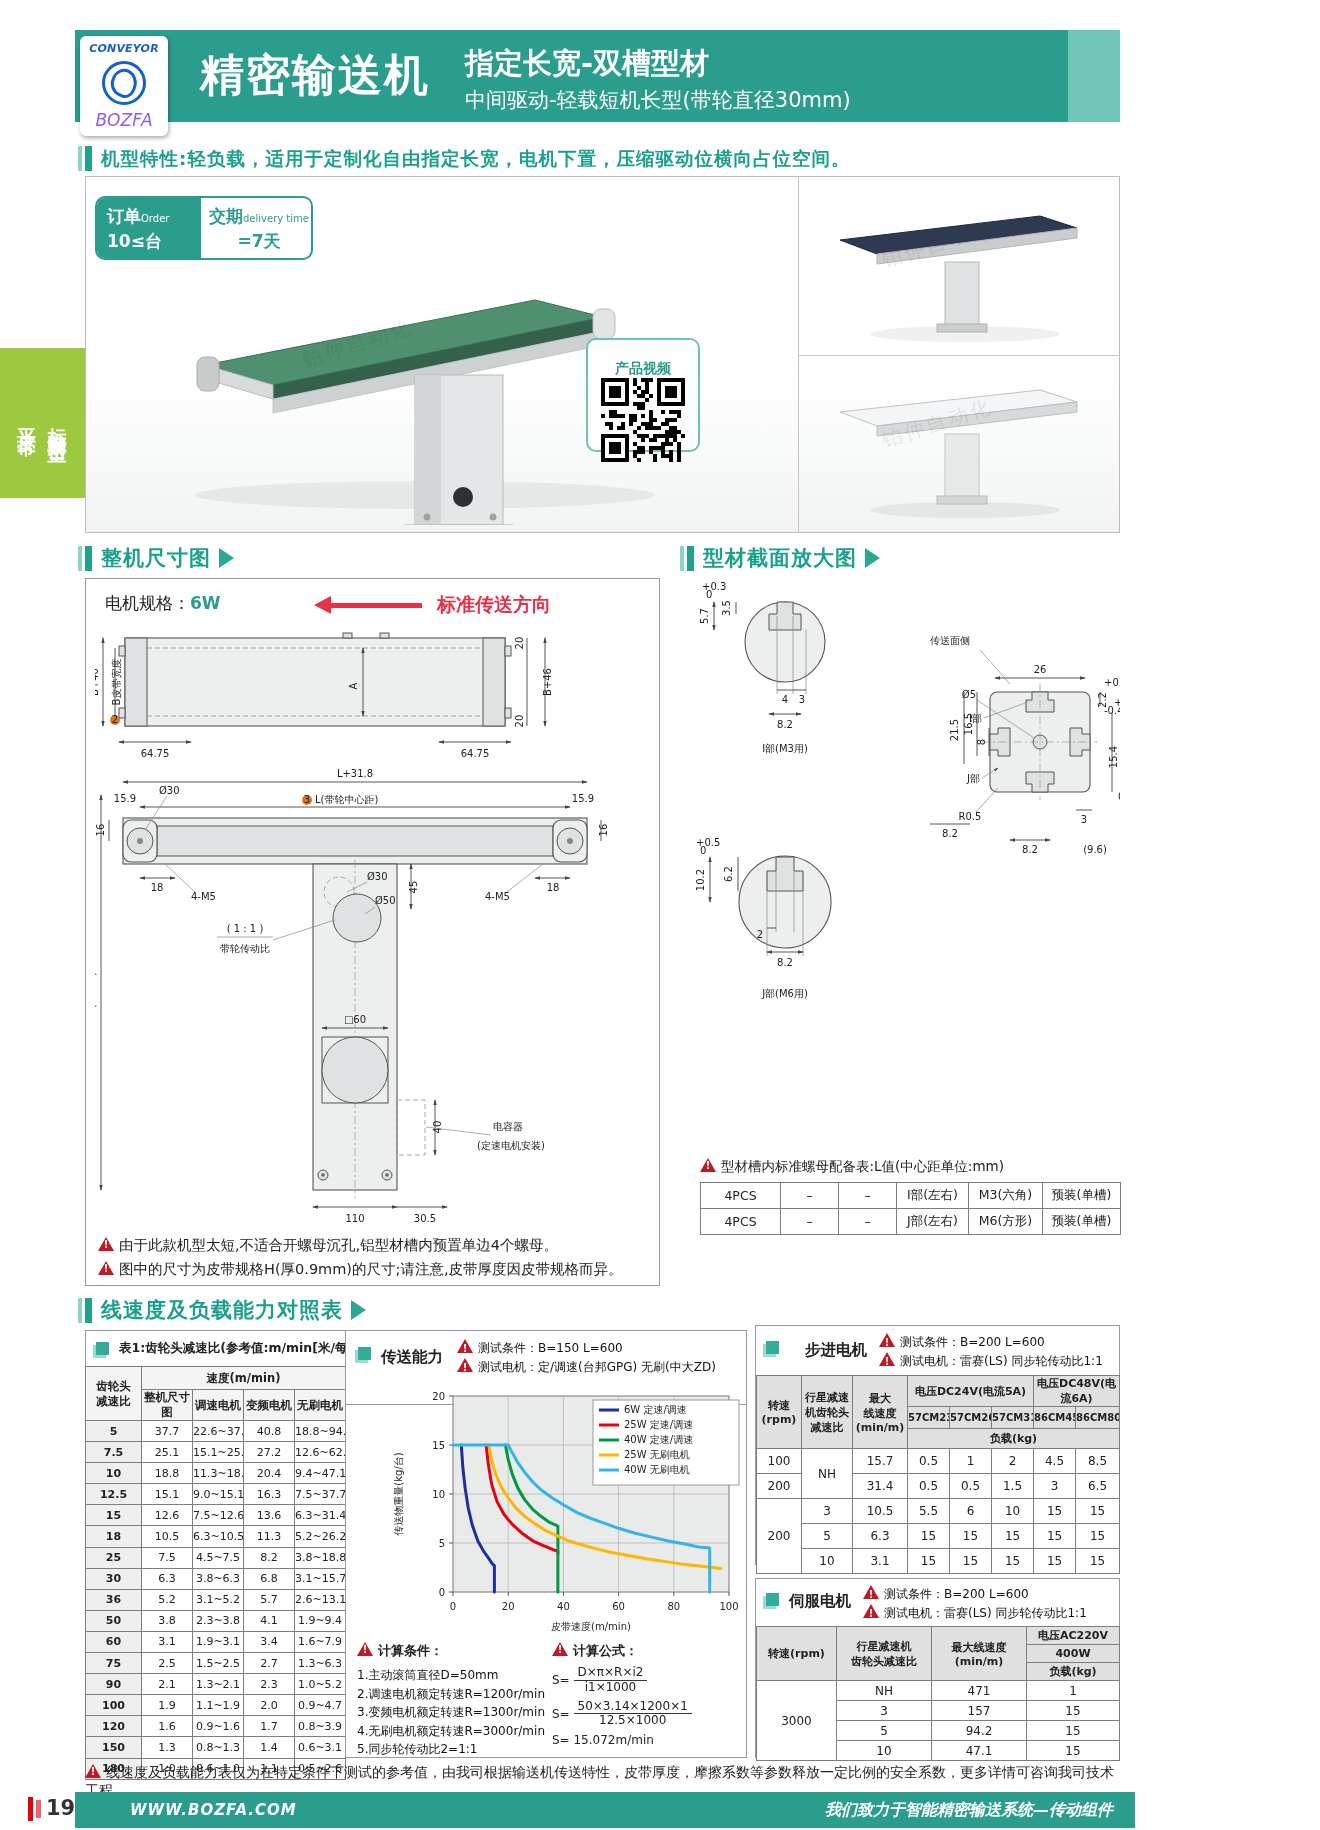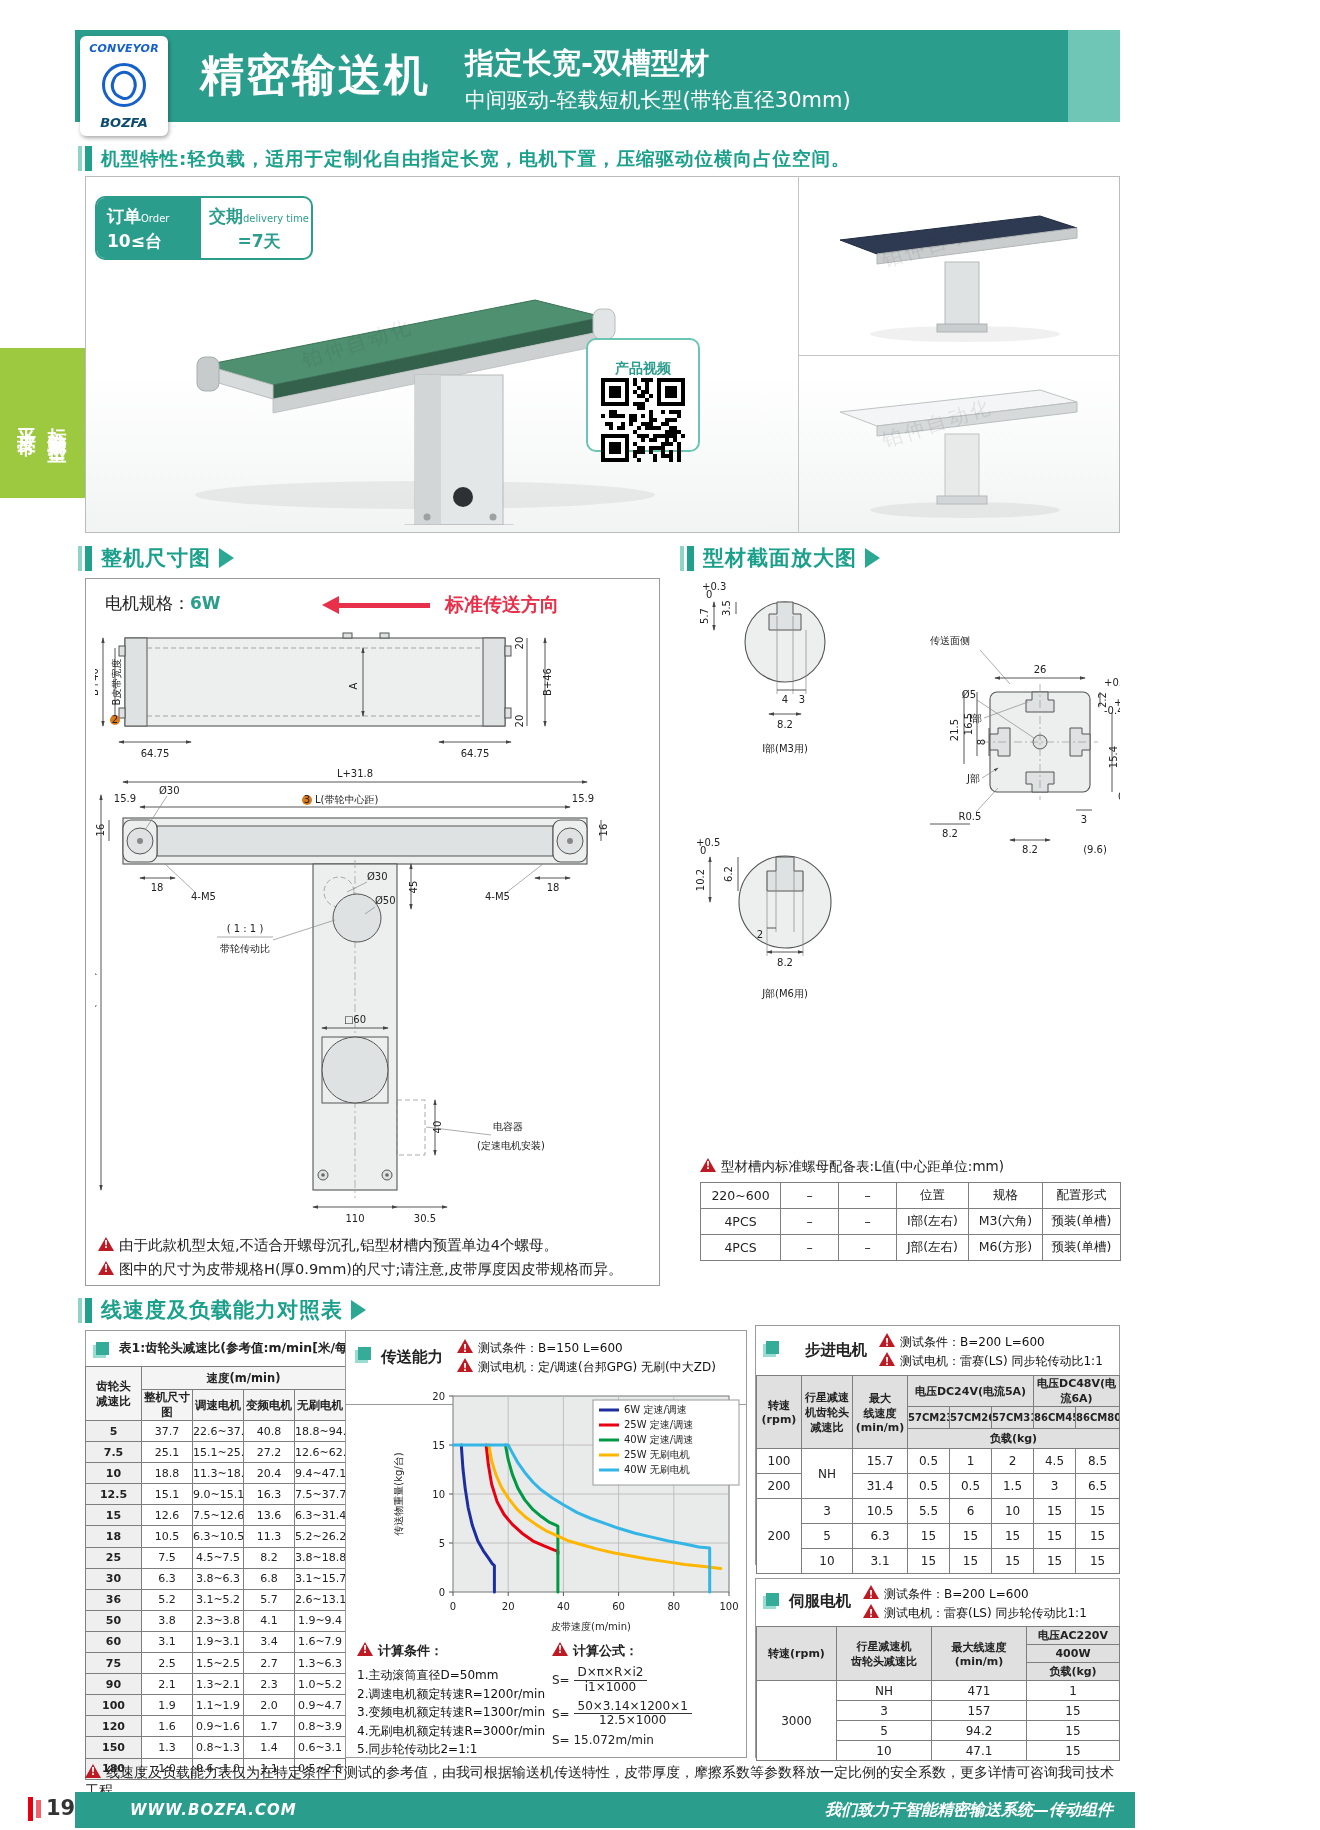--- a/index.html
+++ b/index.html
@@ -7,21 +7,21 @@
         font-family:"DejaVu Sans","Liberation Sans",sans-serif;color:#222}
   .abs{position:absolute}
   
   .band{position:absolute;left:75px;top:30px;width:1045px;height:92px;background:#2B9D8C}
   .band-light{position:absolute;left:1068px;top:30px;width:52px;height:92px;background:#6FC5B6}
   .logo-card{position:absolute;left:80px;top:36px;width:88px;height:100px;background:#fff;border-radius:6px;
              box-shadow:1px 2px 4px rgba(0,0,0,.35);display:flex;flex-direction:column;align-items:center;justify-content:space-between;padding:6px 2px;box-sizing:border-box}
   .logo-top{color:#1660C9;font-weight:bold;font-size:11px;font-style:italic;letter-spacing:.2px}
   .logo-globe{width:38px;height:38px;border-radius:50%;border:3px solid #1660C9;position:relative;background:#fff}
   .logo-globe::after{content:"";position:absolute;left:6px;top:5px;width:20px;height:22px;border:3px solid #1660C9;border-radius:50% 60% 40% 55%;transform:rotate(25deg)}
-  .logo-bot{color:#0c4a6e;font-weight:bold;font-style:italic;font-size:13px}
+  .logo-bot{color:#8b5cf6;font-weight:normal;font-style:italic;font-size:17px}
   .h-title{position:absolute;left:200px;top:46px;color:#fff;font-size:44px;font-weight:bold;letter-spacing:2px}
   .h-sub1{position:absolute;left:465px;top:44px;color:#fff;font-size:29px;font-weight:bold}
   .h-sub2{position:absolute;left:465px;top:86px;color:#fff;font-size:21px}
   
   .side-tab{position:absolute;left:0;top:348px;width:85px;height:150px;background:#9CC93F;display:flex;align-items:center;justify-content:center}
   .side-tab span{writing-mode:vertical-rl;white-space:pre-line;color:#fff;font-weight:bold;font-size:19px;letter-spacing:4px;line-height:1.6}
   
   .sec{position:absolute;display:flex;align-items:center}
   .bar1{width:4px;height:25px;background:#8FD4C8;margin-right:3px}
   .bar2{width:7px;height:25px;background:#21A18D;margin-right:9px}
@@ -300,21 +300,21 @@
     <span class="bar1"></span>
       <span class="bar2"></span>
     <span class="t">型材截面放大图</span>
     <span class="play"></span>
   </div>
 
   <div class="box" style="left:85px;top:578px;width:575px;height:708px"></div>
   <div class="abs" style="left:105px;top:592px;font-size:17px">
     <span>电机规格：</span><span style="color:#2B9D8C;font-weight:bold">6W</span>
   </div>
-  <div class="abs" style="left:338px;top:592px">
+  <div class="abs" style="left:330px;top:592px">
     <span class="dir-arrow"></span>
     <span class="redtxt">标准传送方向</span>
   </div>
 
   <svg class="abs" style="left:95px;top:630px" width="555" height="600" viewBox="0 0 555 600">
     <defs>
       <marker id="ma" markerWidth="9" markerHeight="6" refX="6" refY="2" orient="auto-start-reverse">
           <path d="M0,0L7,2L0,4Z" fill="#444"></path>
         </marker>
     </defs>
@@ -513,28 +513,20 @@
   <table class="abs" style="left:700px;top:1182px;width:420px;font-size:12.5px">
     <colgroup>
         <col style="width:80px">
         <col style="width:58px">
         <col style="width:58px">
         <col style="width:72px">
         <col style="width:74px">
         <col style="width:78px">
       </colgroup>
     <tbody>
-        <tr style="height: 26px;">
-          <td>220~600</td>
-          <td>–</td>
-          <td>–</td>
-          <td>位置</td>
-          <td>规格</td>
-          <td>配置形式</td>
-        </tr>
         <tr style="height: 26px;">
           <td>4PCS</td>
           <td>–</td>
           <td>–</td>
           <td>I部(左右)</td>
           <td>M3(六角)</td>
           <td>预装(单槽)</td>
         </tr>
         <tr style="height: 26px;">
           <td>4PCS</td>

